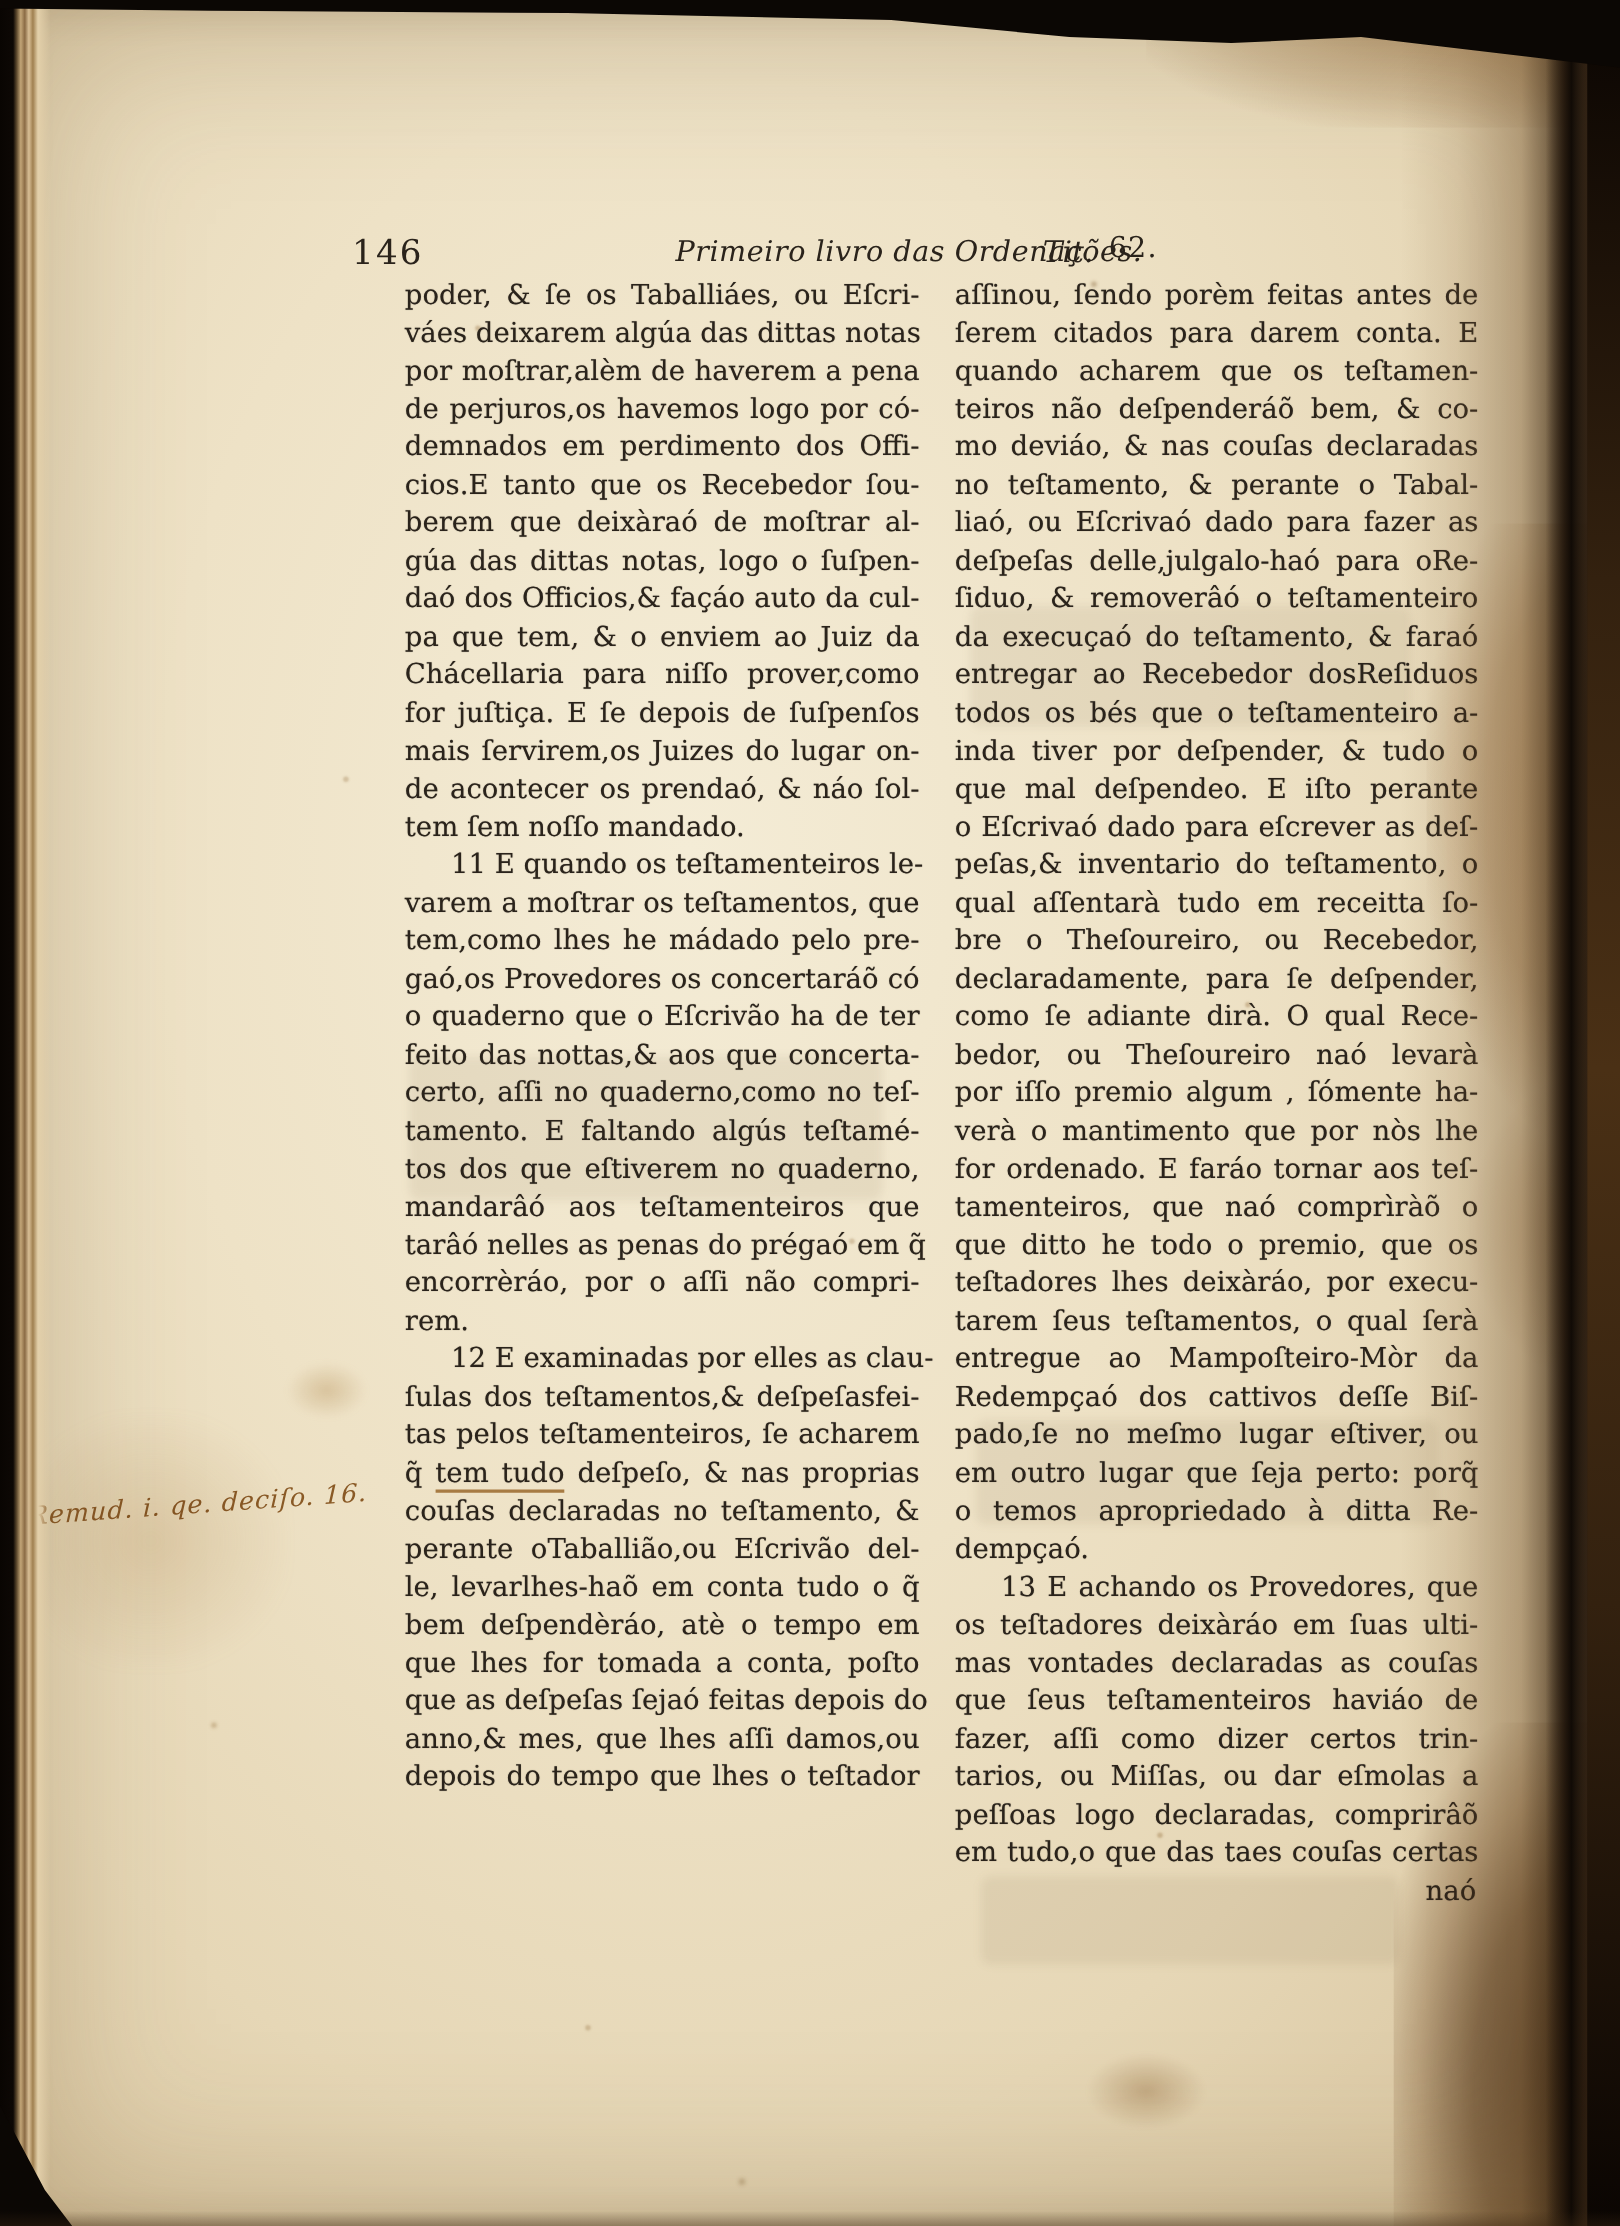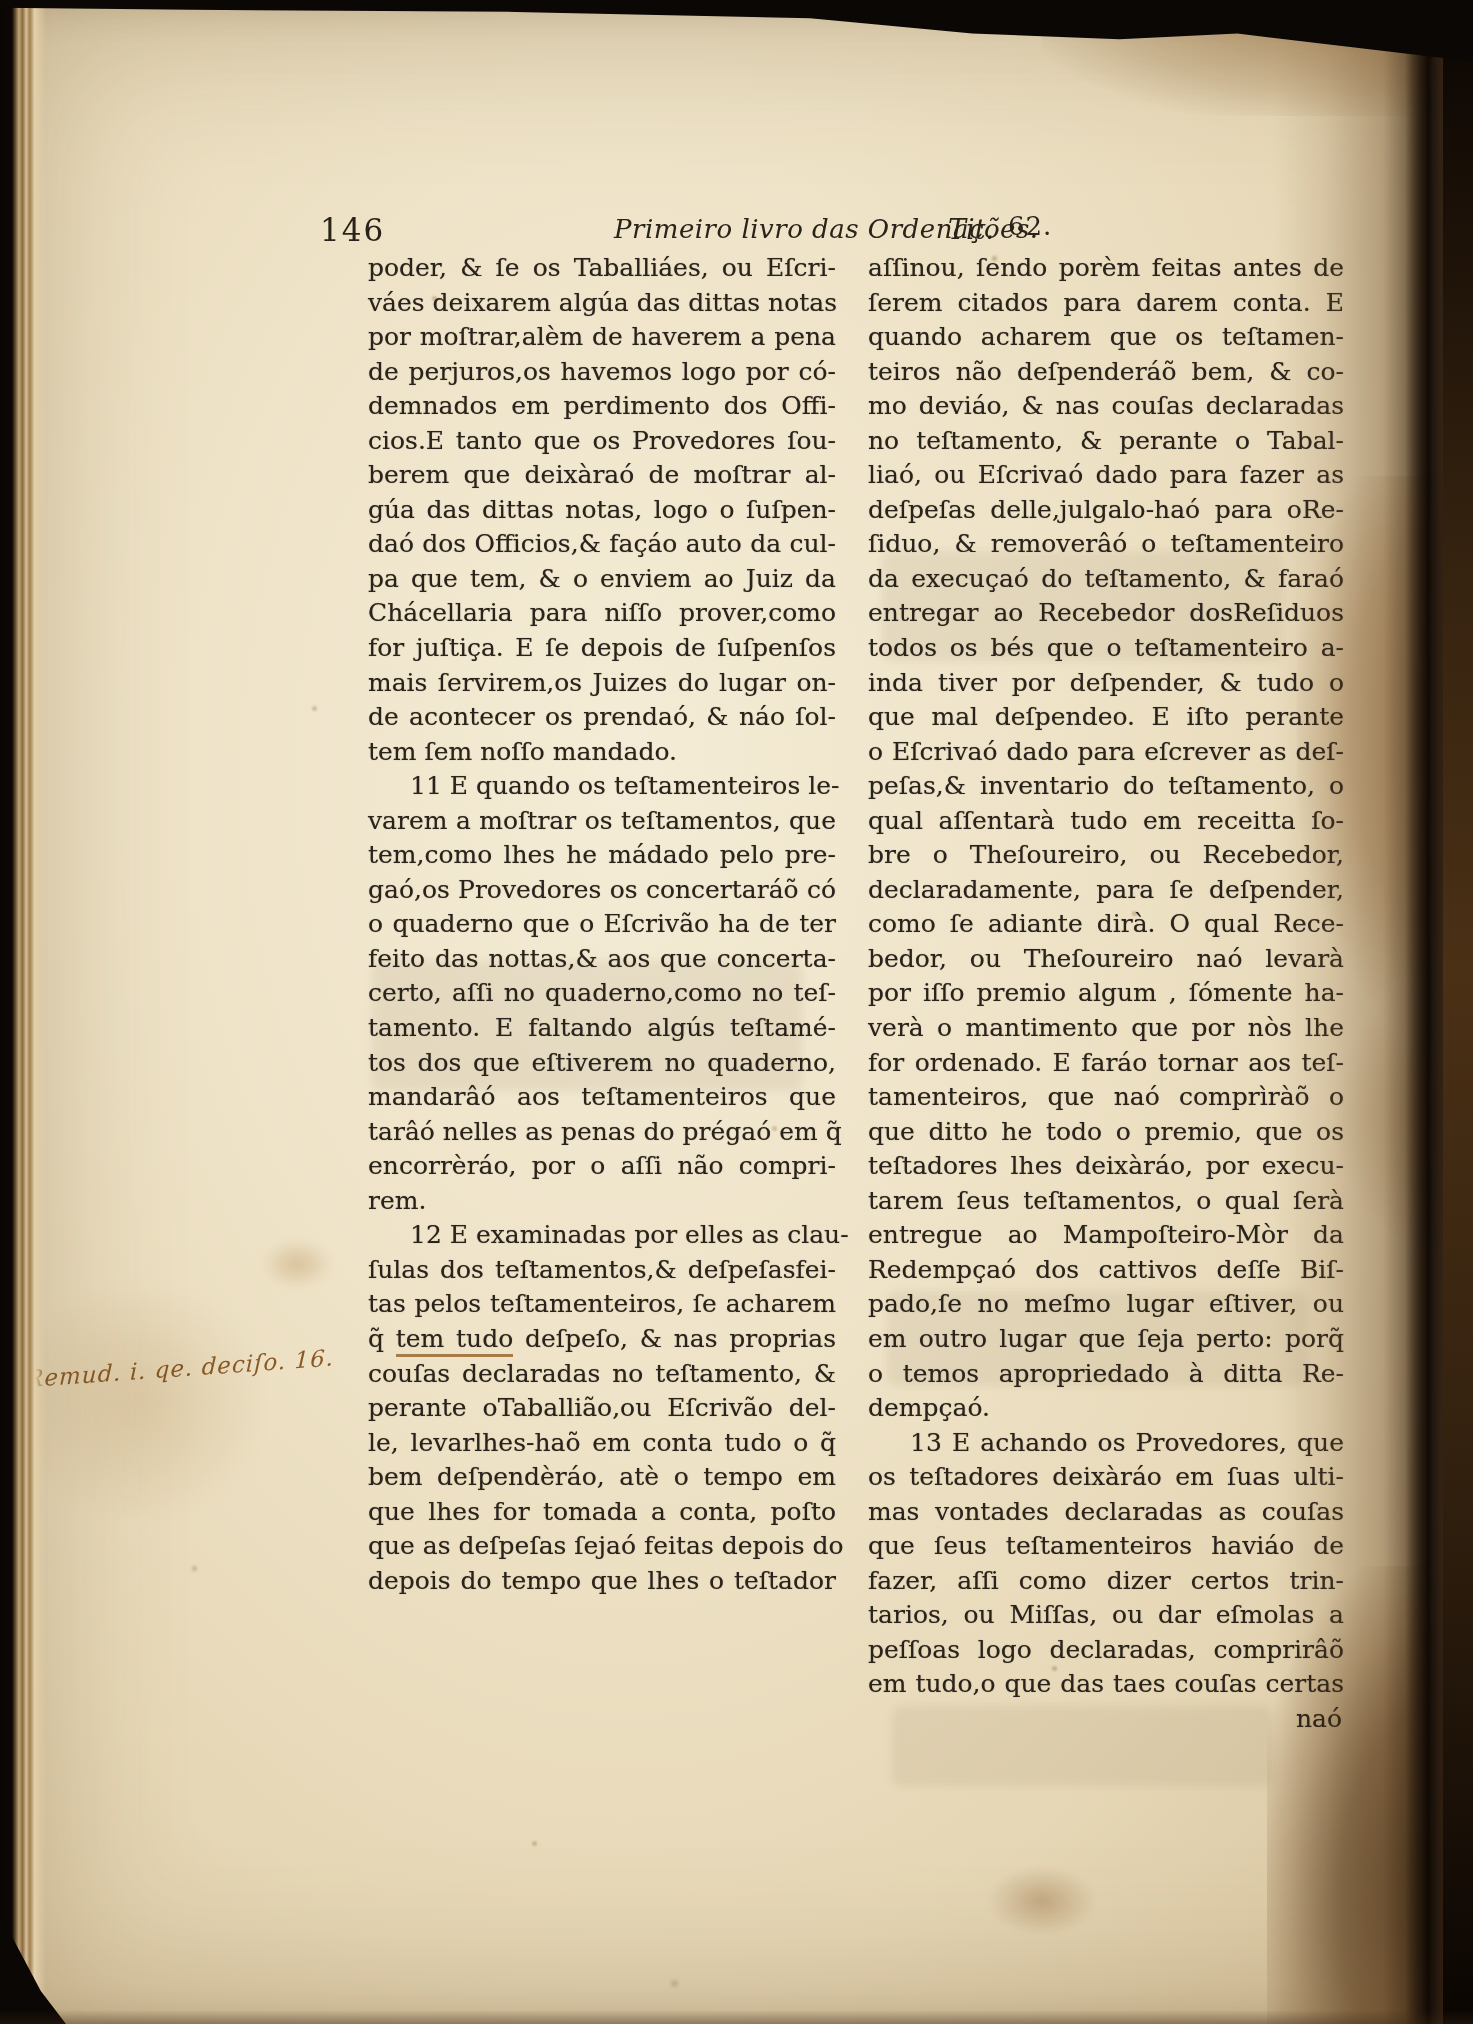--- a/index.html
+++ b/index.html
@@ -96,21 +96,21 @@
       <span class="tit-abbrev">Tit.</span>
       <span class="tit-num">62.</span>
     </div>
 
     <div class="col col-left">
         <div class="line">poder, &amp; ſe os Taballiáes, ou Eſcri-</div>
         <div class="line">váes deixarem algúa das dittas notas</div>
         <div class="line">por moſtrar,alèm de haverem a pena</div>
         <div class="line">de perjuros,os havemos logo por có-</div>
         <div class="line">demnados em perdimento dos Offi-</div>
-        <div class="line">cios.E tanto que os Provedores ſou-</div>
+        <div class="line">cios.E tanto que os Recebedor ſou-</div>
         <div class="line">berem que deixàraó de moſtrar al-</div>
         <div class="line">gúa das dittas notas, logo o ſuſpen-</div>
         <div class="line">daó dos Officios,&amp; façáo auto da cul-</div>
         <div class="line">pa que tem, &amp; o enviem ao Juiz da</div>
         <div class="line">Chácellaria para niſſo prover,como</div>
         <div class="line">for juſtiça. E ſe depois de ſuſpenſos</div>
         <div class="line">mais ſervirem,os Juizes do lugar on-</div>
         <div class="line">de acontecer os prendaó, &amp; náo ſol-</div>
         <div class="line end">tem ſem noſſo mandado.</div>
         <div class="line para">11 E quando os teſtamenteiros le-</div>
@@ -129,20 +129,21 @@
         <div class="line para">12 E examinadas por elles as clau-</div>
         <div class="line">ſulas dos teſtamentos,&amp; deſpeſasfei-</div>
         <div class="line">tas pelos teſtamenteiros, ſe acharem</div>
         <div class="line">q̃ <span class="hand-u">tem tudo</span> deſpeſo, &amp; nas proprias</div>
         <div class="line">couſas declaradas no teſtamento, &amp;</div>
         <div class="line">perante oTaballião,ou Eſcrivão del-</div>
         <div class="line">le, levarlhes-haõ em conta tudo o q̃</div>
         <div class="line">bem deſpendèráo, atè o tempo em</div>
         <div class="line">que lhes for tomada a conta, poſto</div>
         <div class="line">que as deſpeſas ſejaó feitas depois do</div>
+        <div class="line">anno,&amp; mes, que lhes aſſi damos,ou</div>
         <div class="line">depois do tempo que lhes o teſtador</div>
       </div>
     <div class="col col-right">
     <div class="line">aſſinou, ſendo porèm feitas antes de</div>
         <div class="line">ſerem citados para darem conta. E</div>
         <div class="line">quando acharem que os teſtamen-</div>
         <div class="line">teiros não deſpenderáõ bem, &amp; co-</div>
         <div class="line">mo deviáo, &amp; nas couſas declaradas</div>
         <div class="line">no teſtamento, &amp; perante o Tabal-</div>
         <div class="line">liaó, ou Eſcrivaó dado para fazer as</div>

